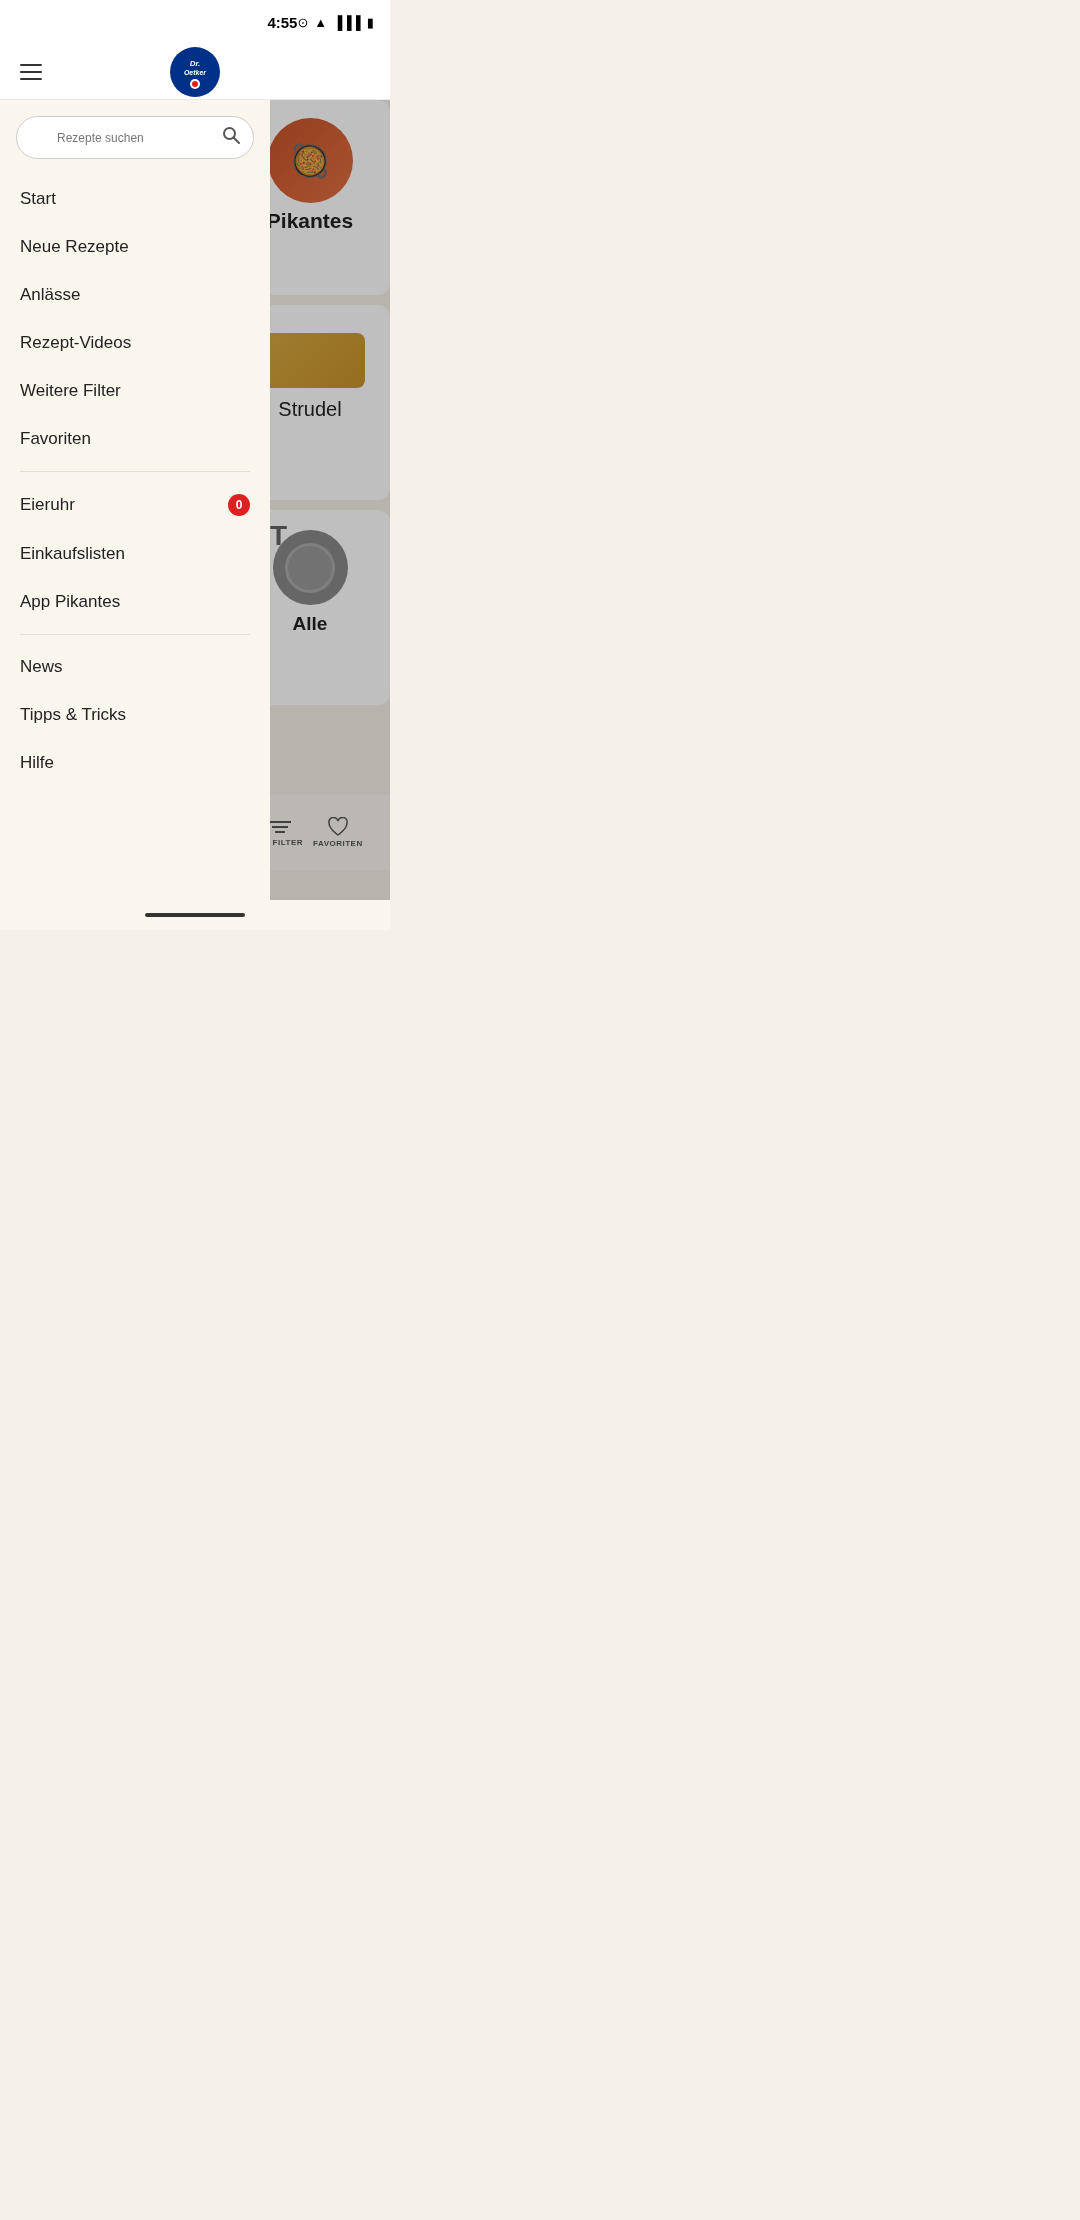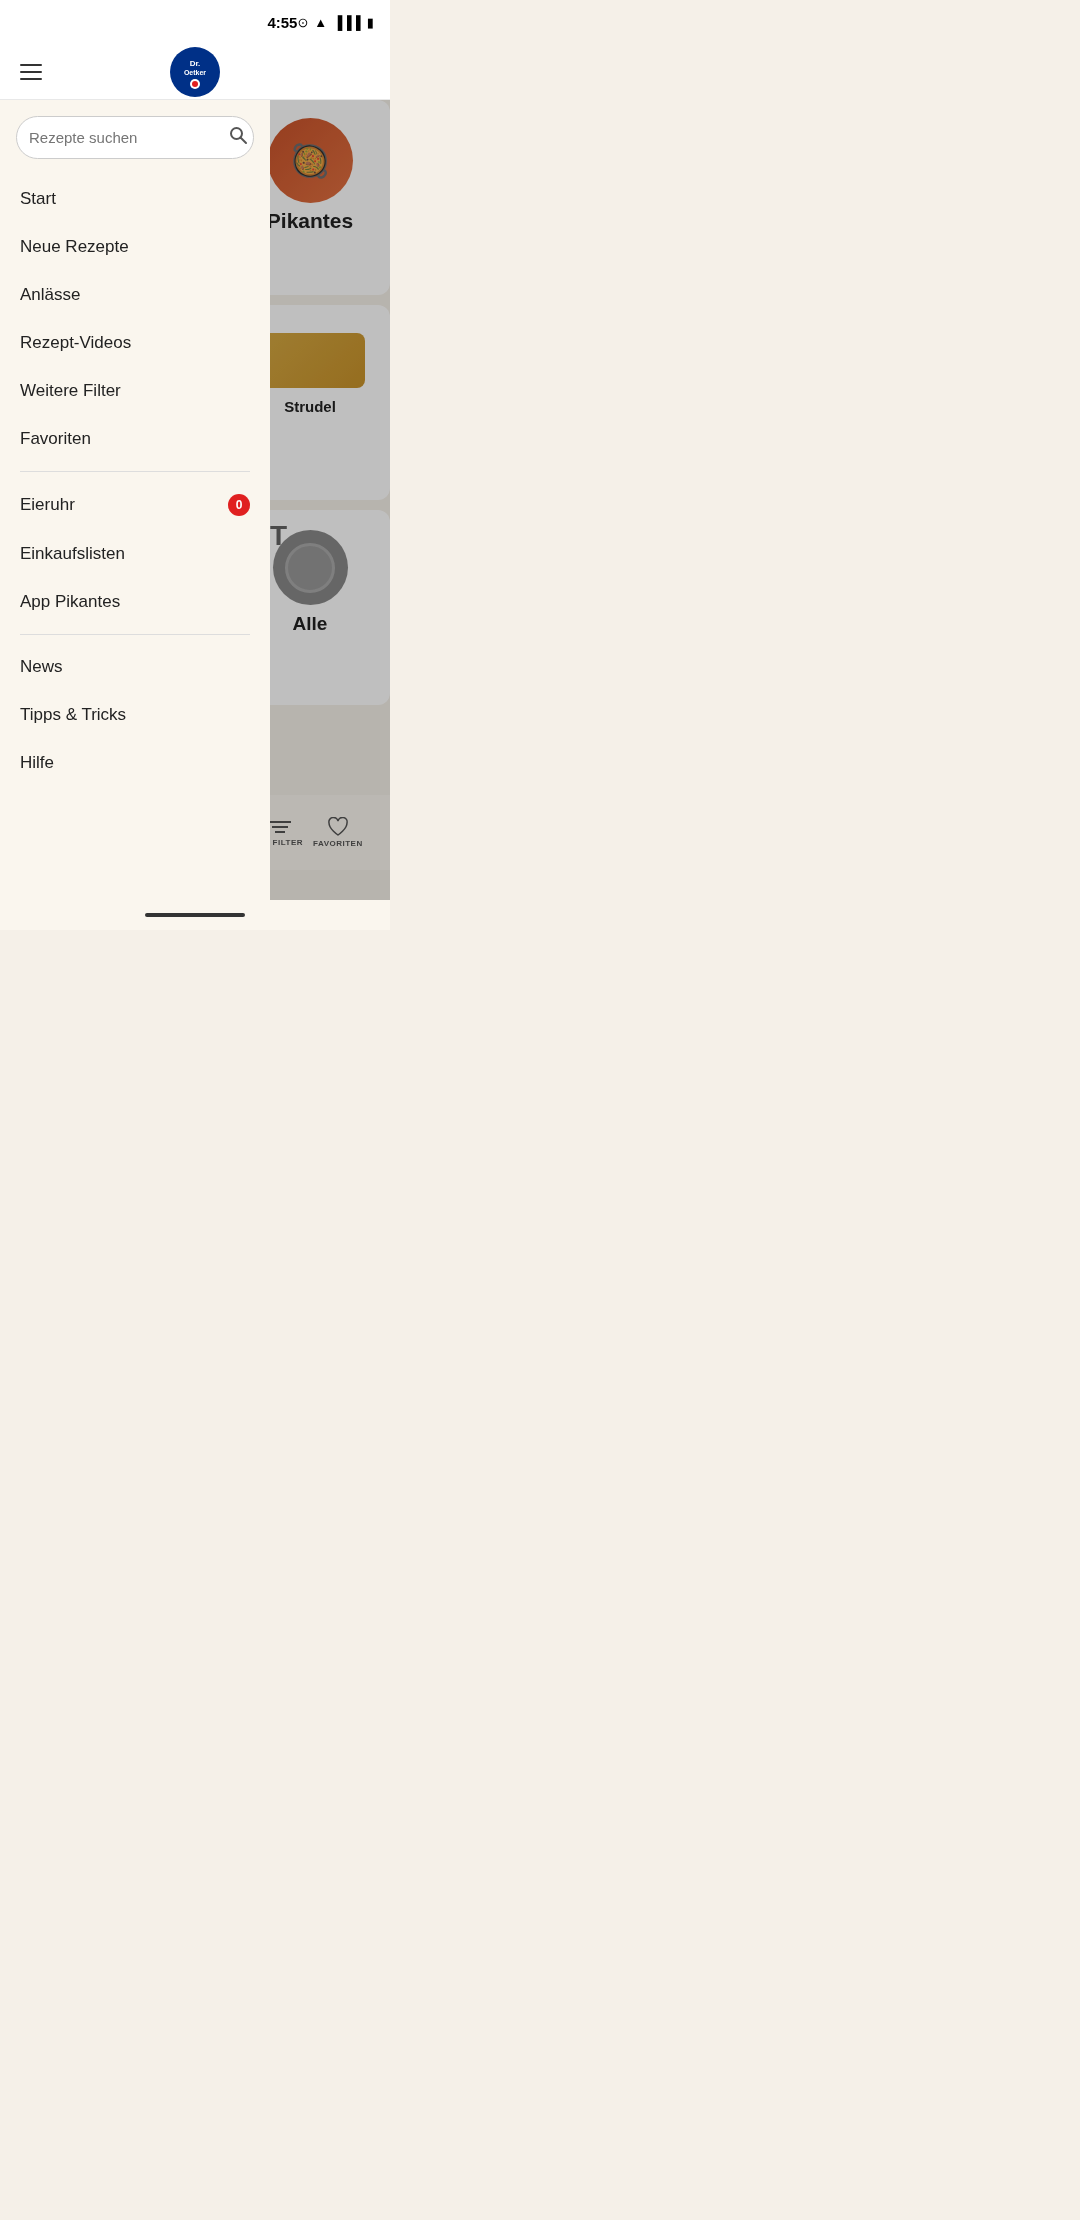--- a/index.html
+++ b/index.html
@@ -72,20 +72,21 @@
     }
     .logo-circle {
       width: 50px;
       height: 50px;
       border-radius: 50%;
       background: #003087;
       display: flex;
       align-items: center;
       justify-content: center;
       position: relative;
+      font-style: italic;
     }
 
     
     .main-layout {
       display: flex;
       position: relative;
       min-height: 800px;
     }
 
     
@@ -104,22 +105,23 @@
       background: #fff;
       border: 1.5px solid #ccc;
       border-radius: 25px;
       padding: 8px 12px;
     }
     .search-input {
       flex: 1;
       border: none;
       background: none;
       outline: none;
-      font-size: 15px;
+      font-size: 12px;
       color: #ec4899;
+      margin-left: 28px;
     }
     .search-icon-btn {
       background: none;
       border: none;
       cursor: pointer;
       color: #555;
       font-size: 18px;
     }
 
     .nav-item {
@@ -280,21 +282,21 @@
 
   <div class="right-content">
 
     <div style="position:absolute; top:0; right:0; width:160px; height:195px; background:#fff; border-radius:12px; overflow:hidden;">
       <div style="width:85px;height:85px;border-radius:50%;background:linear-gradient(135deg,#c8522a,#e07040);margin:18px auto 6px;display:flex;align-items:center;justify-content:center;font-size:32px;">🥘</div>
       <div style="text-align:center;font-size:21px;font-weight:600;color:#222;">Pikantes</div>
     </div>
 
     <div style="position:absolute; top:205px; right:0; width:160px; height:195px; background:#fff; border-radius:12px; overflow:hidden;">
       <div style="width:110px;height:55px;background:linear-gradient(135deg,#d4a843,#c8922a);border-radius:8px;margin:28px auto 10px;"></div>
-      <div style="text-align:center;font-size:15px;font-weight:700;color:#222;">Strudel</div>
+      <div style="text-align:center;font-size:20px;font-weight:400;color:#222;">Strudel</div>
     </div>
 
     <div style="position:absolute; top:410px; right:0; width:160px; height:195px; background:#fff; border-radius:12px; overflow:hidden;">
       <div style="width:75px;height:75px;border-radius:50%;background:#888;margin:20px auto 8px;display:flex;align-items:center;justify-content:center;">
         <div style="width:50px;height:50px;border-radius:50%;border:3px solid #aaa;background:#999;"></div>
       </div>
       <div style="text-align:center;font-size:19px;font-weight:600;color:#222;">Alle</div>
     </div>
 
     <div style="position:absolute; top:420px; left:0; font-size:28px; font-weight:700; color:#222; opacity:0.7;">T</div>

